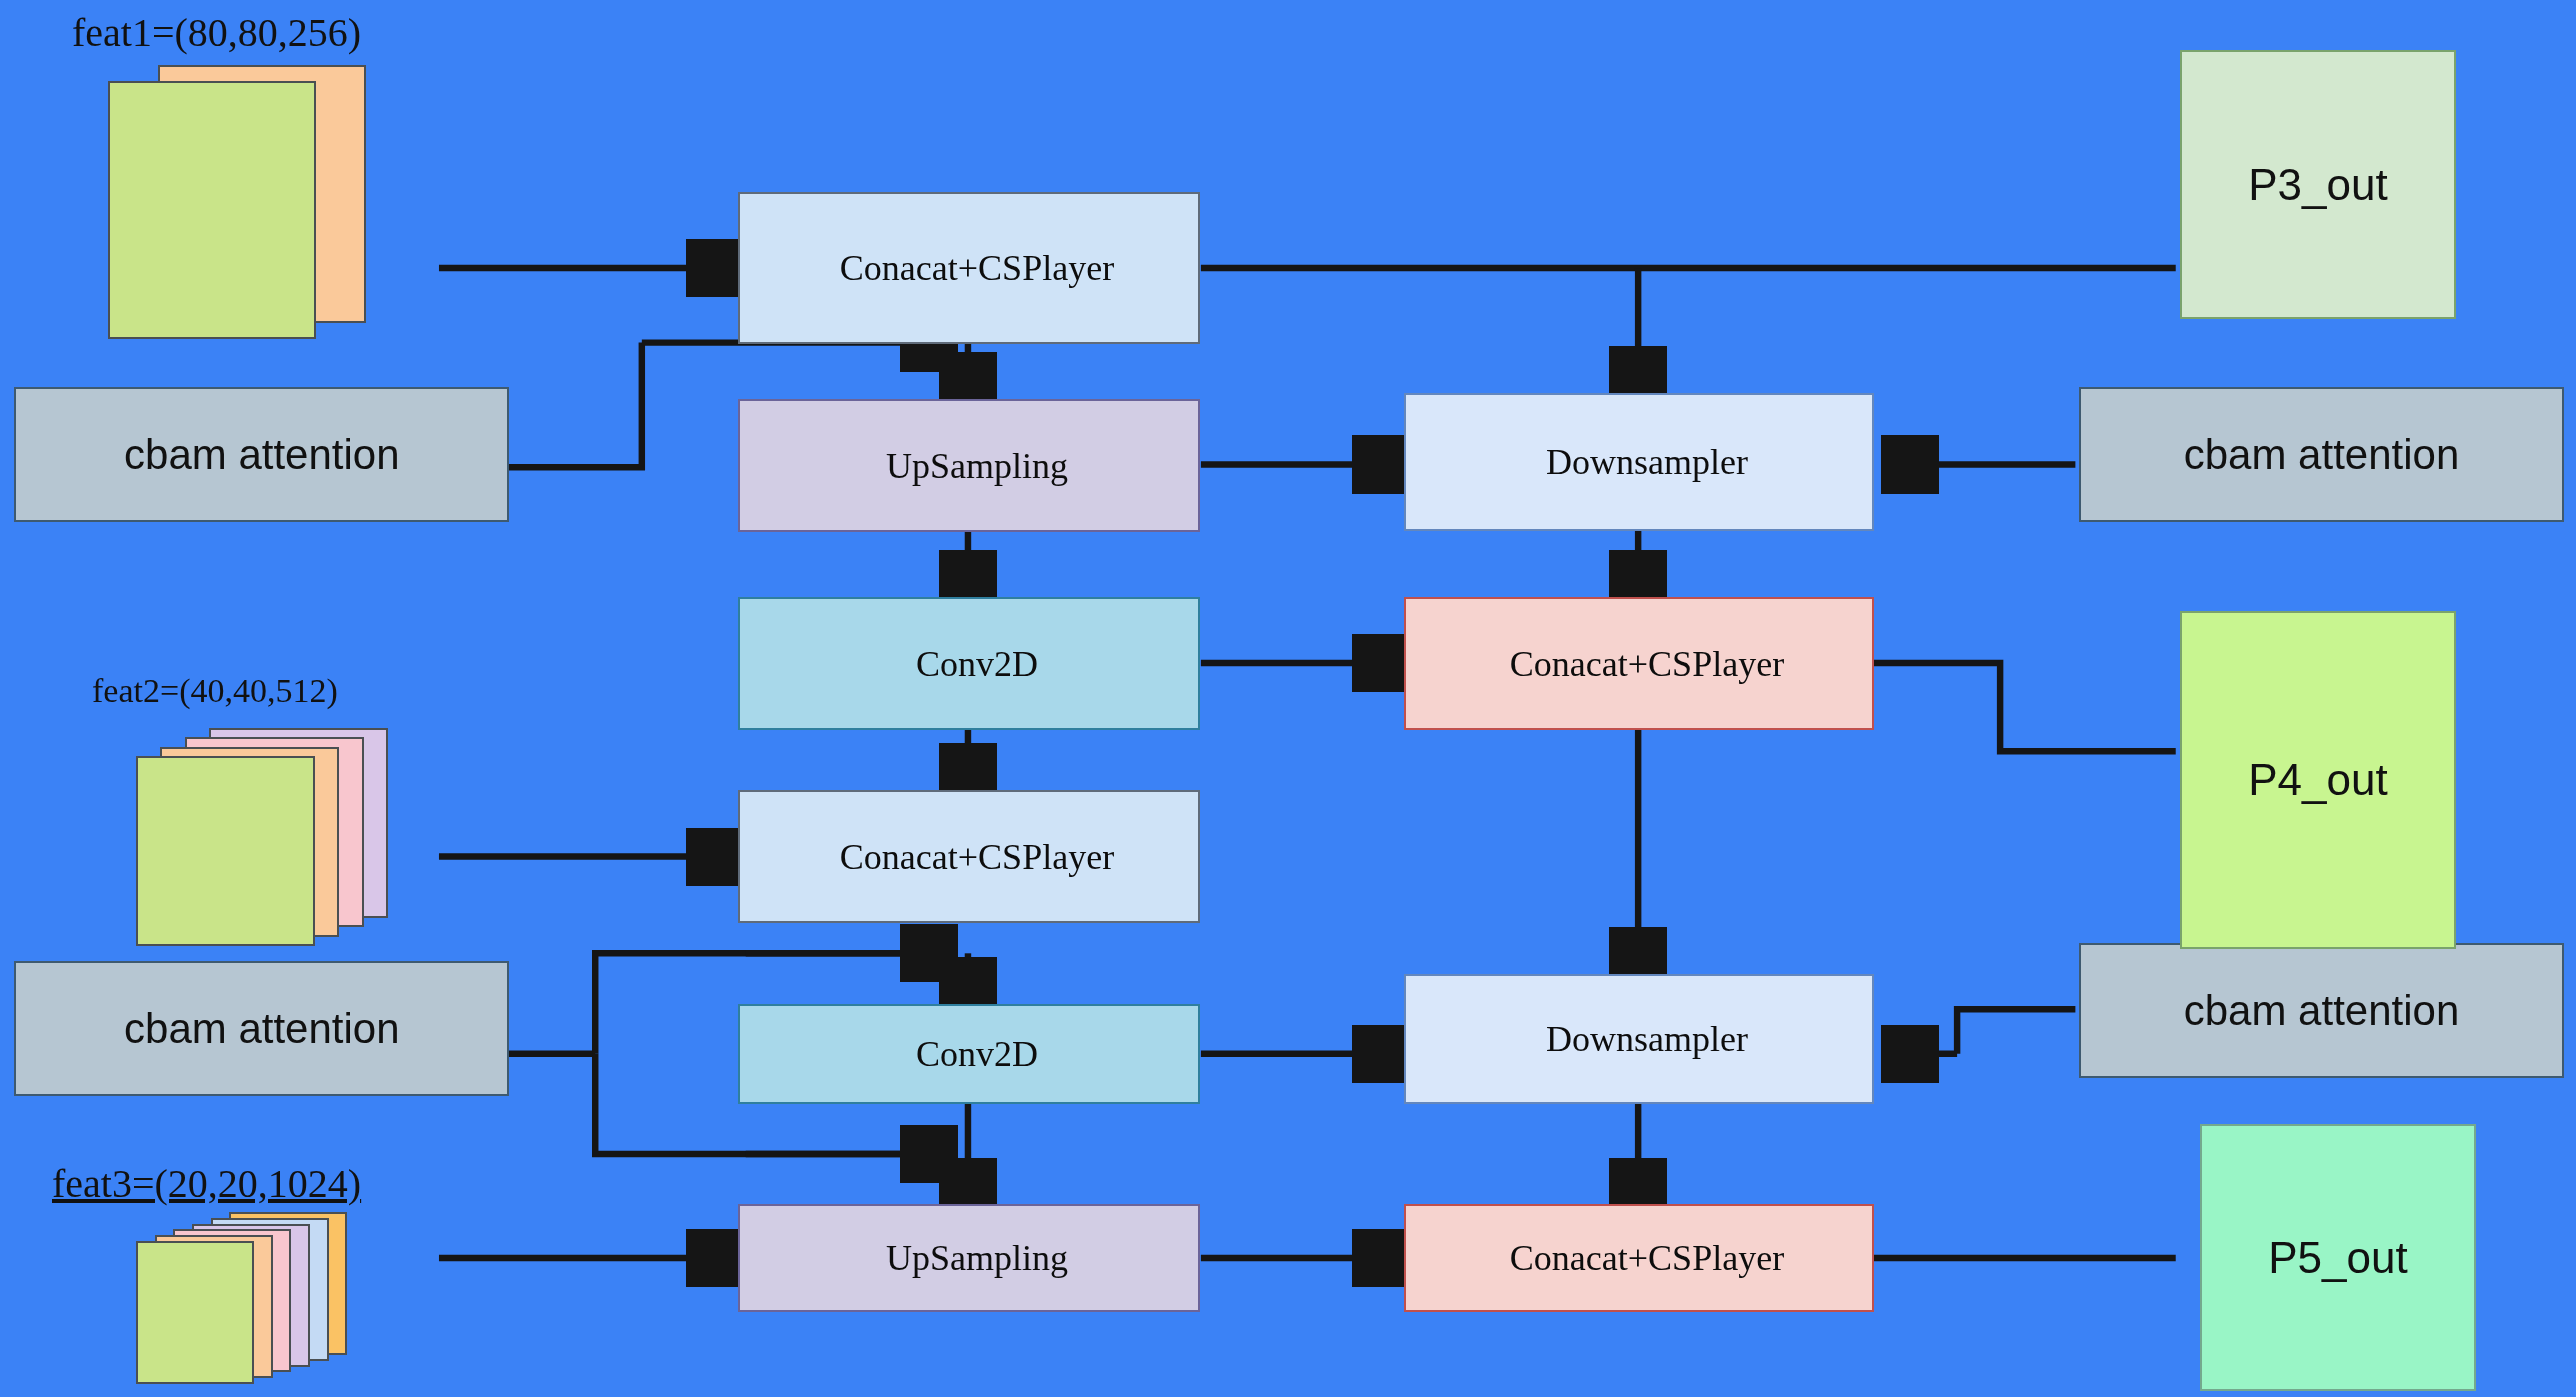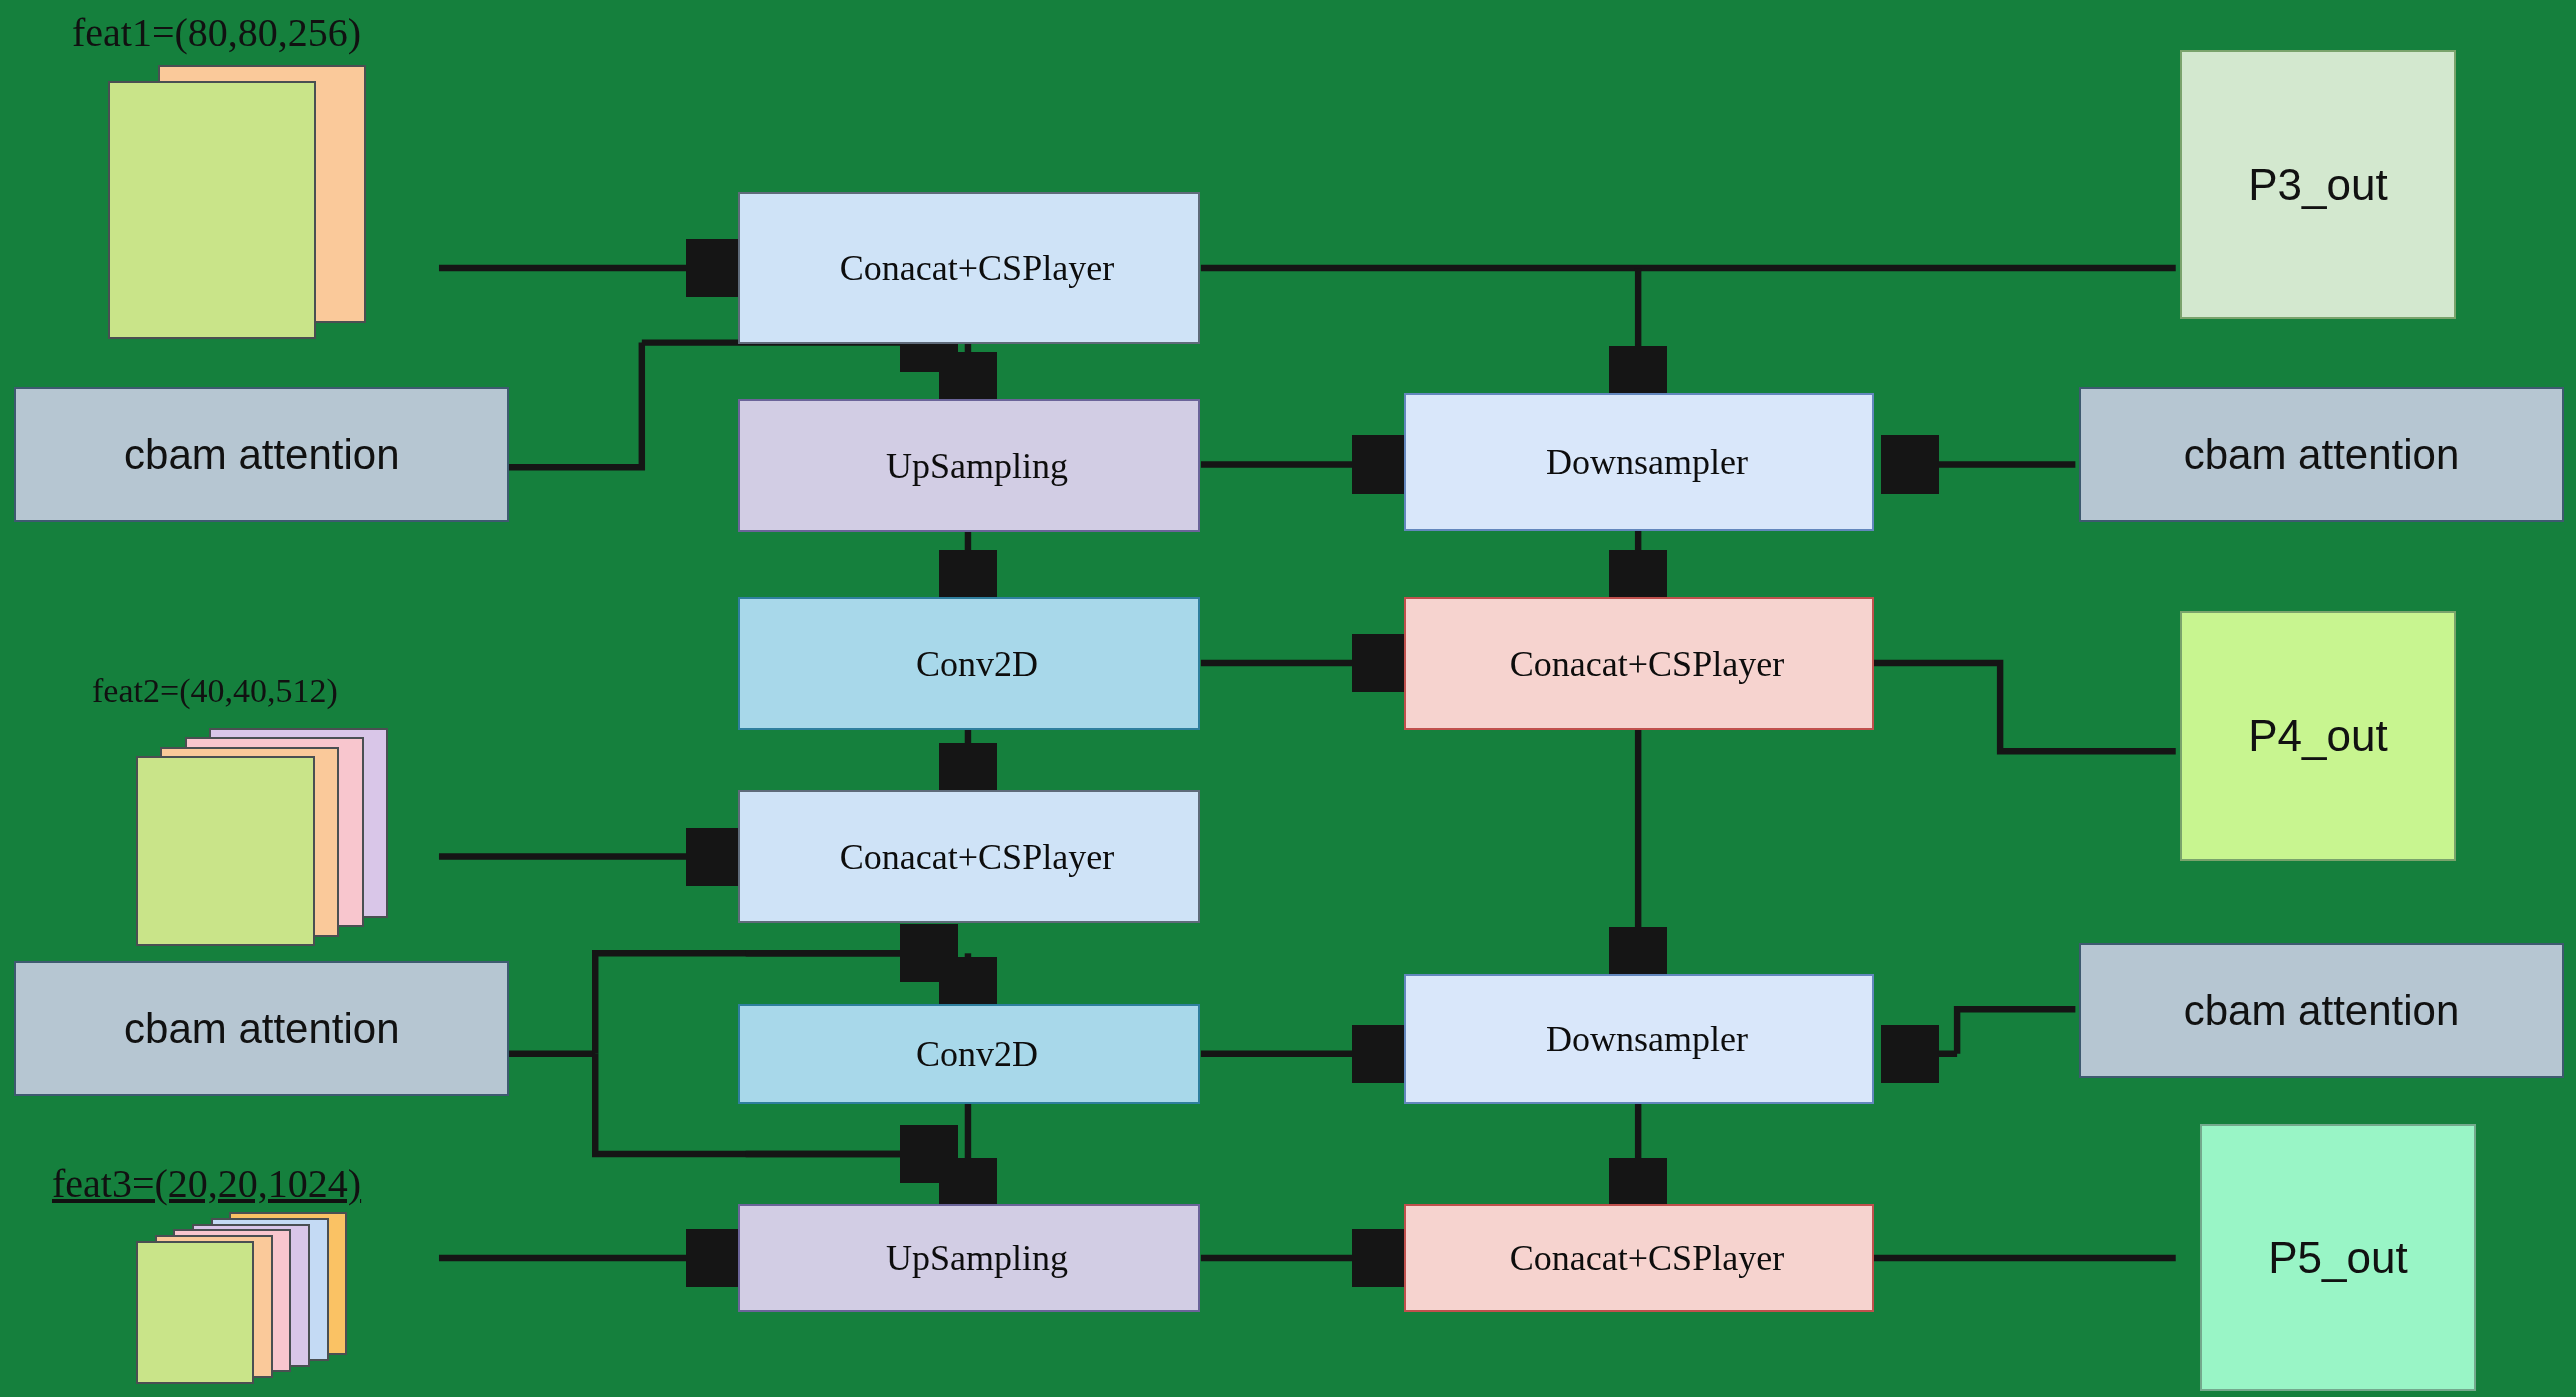--- a/index.html
+++ b/index.html
@@ -1,17 +1,17 @@
 <!DOCTYPE html>
 <html style="font-size:11.5px"><head>
 <meta charset="utf-8">
 <style>
   html,body{margin:0;padding:0;background:#ffffff;}
   body{font-family:"Liberation Serif", serif;}
-  #stage{position:relative;width:2576px;height:1397px;background:#15803d;overflow:hidden;}
+  #stage{position:relative;width:2576px;height:1397px;background:#3b82f6;overflow:hidden;}
 
   .node{position:absolute;box-sizing:border-box;display:flex;align-items:center;justify-content:center;text-align:center;}
   .proc{font-family:"Liberation Serif","DejaVu Serif",serif;color:#0d0d0d;border-width:2.2px;border-style:solid;padding-left:16px;}
   .io{font-family:"Liberation Sans","DejaVu Sans",sans-serif;color:#111;border-width:2.2px;border-style:solid;}
 
   .lbl{position:absolute;font-family:"Liberation Serif","DejaVu Serif",serif;color:#111;white-space:nowrap;}
 
   .stack{position:absolute;}
   .sheet{position:absolute;box-sizing:border-box;border:2.2px solid #4a4f52;}
 
@@ -130,18 +130,18 @@
   <div class="node io" style="left:14.3px;top:387px;width:495px;height:135px;background:#b6c6d2;border-color:#3e5a70;font-size:42px;">cbam attention</div>
 
   <div class="node io" style="left:14.3px;top:961px;width:495px;height:135px;background:#b6c6d2;border-color:#3e5a70;font-size:42px;">cbam attention</div>
 
   <div class="node io" style="left:2079px;top:387px;width:485px;height:135px;background:#b6c6d2;border-color:#3e5a70;font-size:42px;">cbam attention</div>
 
   <div class="node io" style="left:2079px;top:943px;width:485px;height:135px;background:#b6c6d2;border-color:#3e5a70;font-size:42px;">cbam attention</div>
 
   <div class="node io" style="left:2180px;top:50px;width:276px;height:269px;background:#d3e8cf;border-color:#7aa36c;font-size:44px;text-align:right;">P3_out</div>
 
-  <div class="node io" style="left:2180px;top:611px;width:276px;height:250px;background:#c8f590;border-color:#7aa36c;font-size:44px;">P4_out</div>
+  <div class="node io" style="left:2180px;top:611px;width:276px;height:338px;background:#c8f590;border-color:#7aa36c;font-size:44px;">P4_out</div>
 
   <div class="node io" style="left:2180px;top:1124px;width:276px;height:267px;background:#99f5c6;border-color:#74a98d;font-size:44px;margin-left:20px;">P5_out</div>
 
 </div>
 
 
 </body></html>

